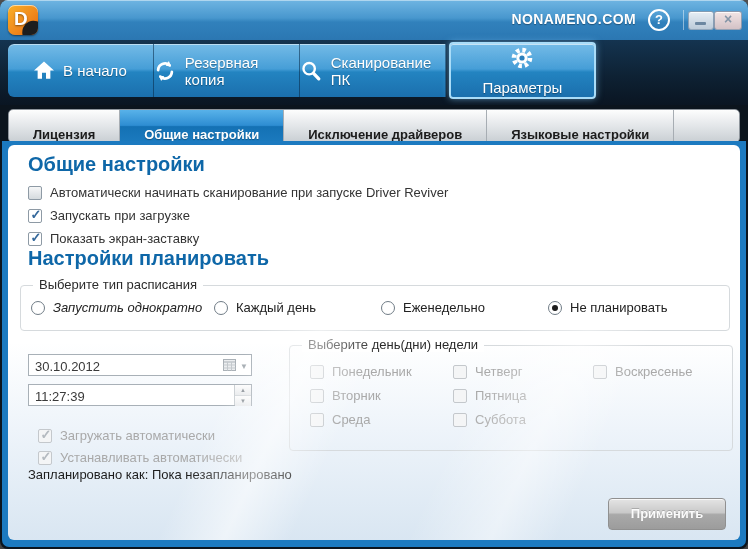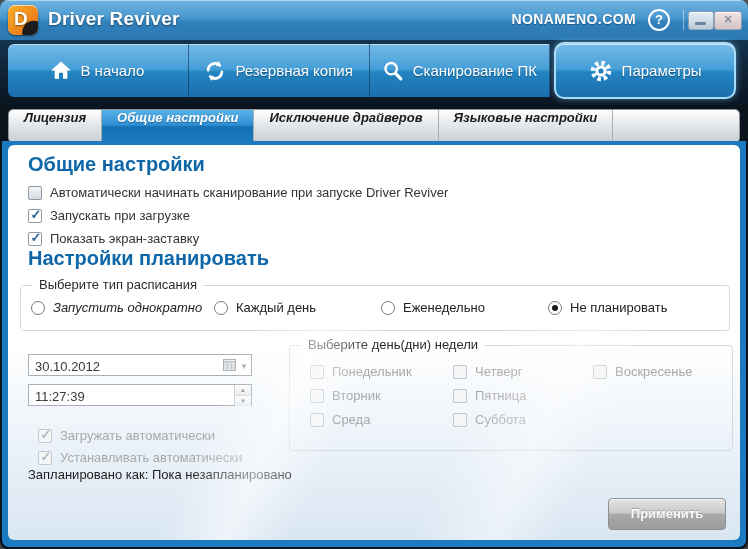--- a/index.html
+++ b/index.html
@@ -27,40 +27,40 @@
   .win-btn{position:absolute;top:11px;height:17px;border-radius:3px;border:1px solid rgba(90,120,150,.6);
     box-shadow:inset 0 1px 0 rgba(255,255,255,.8);}
   .min-btn{right:34px;width:24px;background:linear-gradient(180deg,#e7eef5,#bccbd9);}
   .min-btn::after{content:"";position:absolute;left:6px;bottom:4px;width:11px;height:3px;background:#6c87a1;border-radius:1px;}
   .close-btn{right:6px;width:26px;background:linear-gradient(180deg,#f2e4e4,#d3c2c6);
     color:#8495a7;font-size:14px;font-weight:bold;line-height:15px;text-align:center;}
 
   
   .navbar{position:absolute;left:0;top:40px;right:0;height:65px;
     background:linear-gradient(180deg,#143450 0%,#0e2234 55%,#0a1522 100%);}
-  .nav-bar-group{position:absolute;left:8px;top:4px;width:728px;height:53px;display:flex;
+  .nav-bar-group{position:absolute;left:8px;top:4px;width:588px;height:53px;display:flex;
     border-radius:7px;border:1px solid #0a3а5e;border-color:#0a3a5e;overflow:visible;}
   .nav-btn{position:relative;display:flex;align-items:center;justify-content:center;gap:9px;
     background:linear-gradient(180deg,#74bbe7 0%,#469ed7 47%,#2384c1 53%,#1b6fad 100%);
     color:#fff;font-size:15px;box-shadow:inset 0 1px 0 rgba(255,255,255,.5);
     text-shadow:0 1px 1px rgba(0,0,0,.35);cursor:pointer;}
   .nav-btn.seg{width:182px;border-right:1px solid rgba(8,40,70,.55);}
   .nav-btn.seg:first-child{border-radius:6px 0 0 6px;}
   .nav-gap{width:4px;background:transparent;}
-  .nav-btn.selected{width:180px;border:2px solid #a9dcf8;border-radius:10px;margin-top:-2px;height:53px;
-    box-shadow:inset 0 1px 0 rgba(255,255,255,.6),0 0 7px rgba(130,205,255,.55);}
+  .nav-btn.selected{width:180px;border:2px solid #a9dcf8;border-radius:4px;margin-top:-2px;height:53px;
+    box-shadow:inset 0 1px 0 rgba(255,255,255,.6),0 0 7px rgba(130,205,255,.55);flex-direction:column;}
   .nav-icon{display:flex;align-items:center;}
 
   
   .tabbar{position:absolute;left:0;top:105px;right:0;height:36px;background:#0b141d;}
   .tabstrip{position:absolute;left:8px;right:8px;top:4px;height:32px;display:flex;
     background:linear-gradient(180deg,#fdfdfd 0%,#e3e6e9 50%,#c9ced3 100%);
     border-radius:5px;overflow:hidden;border:1px solid #8e959c;}
-  .tab{display:flex;align-items:flex-start;padding:0 15px;font-size:13px;font-weight:bold;color:#1b1b1b;
-    border-right:1px solid #a7adb3;cursor:pointer;white-space:nowrap;font-style:italic;}
+  .tab{display:flex;align-items:flex-end;padding:0 24px;font-size:13px;font-weight:bold;color:#1b1b1b;
+    border-right:1px solid #a7adb3;cursor:pointer;white-space:nowrap;}
   .tab.active{background:linear-gradient(180deg,#58b2e9 0%,#2e8dd2 48%,#1471b4 52%,#1b7abe 100%);
     color:#fff;text-shadow:0 1px 1px rgba(0,0,0,.3);}
   .tab-filler{flex:1;}
 
   
   .content-frame{position:absolute;left:2px;right:2px;top:141px;bottom:2px;background:#1c7ac0;
     border-radius:0 0 7px 7px;}
   .content{position:absolute;left:6px;right:6px;top:4px;bottom:7px;border-radius:6px;
     background:linear-gradient(180deg,#ffffff 0%,#ffffff 50%,#eef4fa 72%,#d9e6f2 100%);overflow:hidden;}
   .content::after{content:"";position:absolute;left:0;top:45%;right:0;bottom:0;pointer-events:none;
@@ -105,21 +105,20 @@
 </style>
 </head>
 <body>
 
 <div class="window">
 
   <div class="titlebar">
     <div class="logo">
       <span class="logo-letter">D</span>
     </div>
-    <div class="app-title">Driver Reviver</div>
     <div class="brand">NONAMENO.COM</div>
     <div class="help-btn">?</div>
     <div class="tb-divider"></div>
     <div class="win-btn min-btn"></div>
     <div class="win-btn close-btn">×</div>
   </div>
 
   <div class="navbar">
     <div class="nav-bar-group">
       <div class="nav-btn seg">

